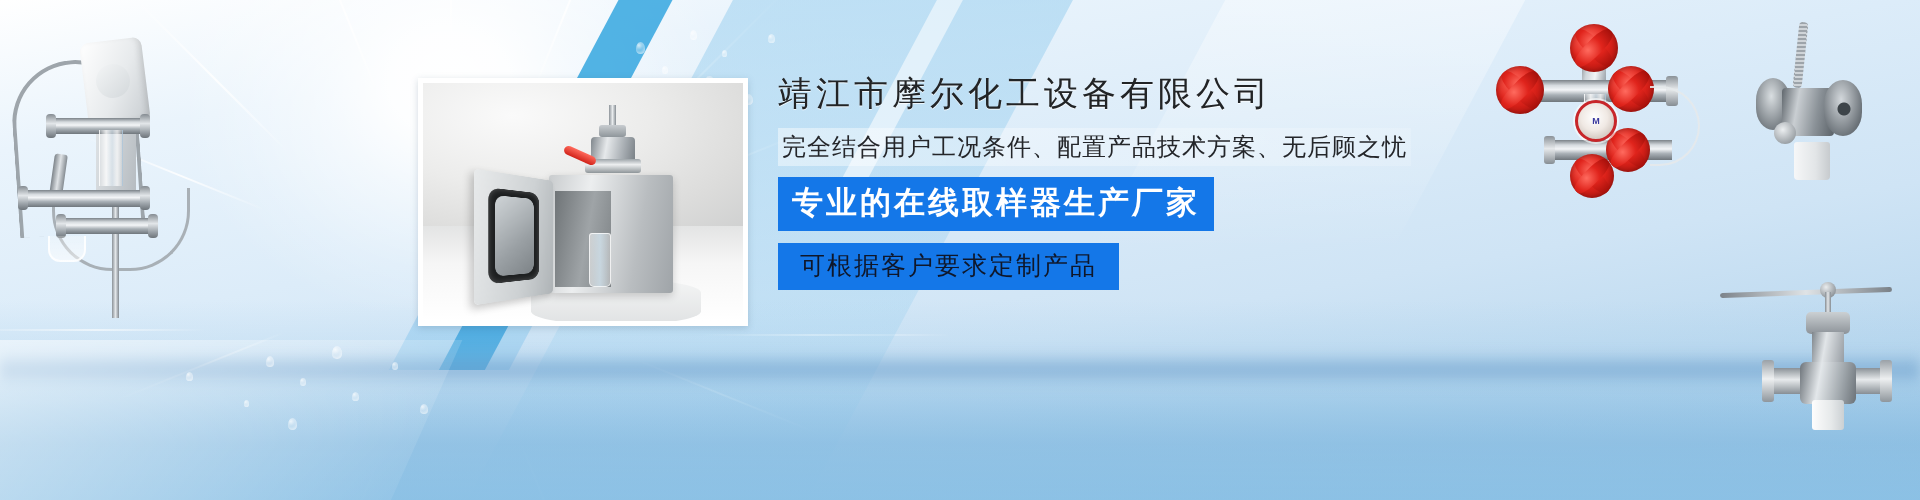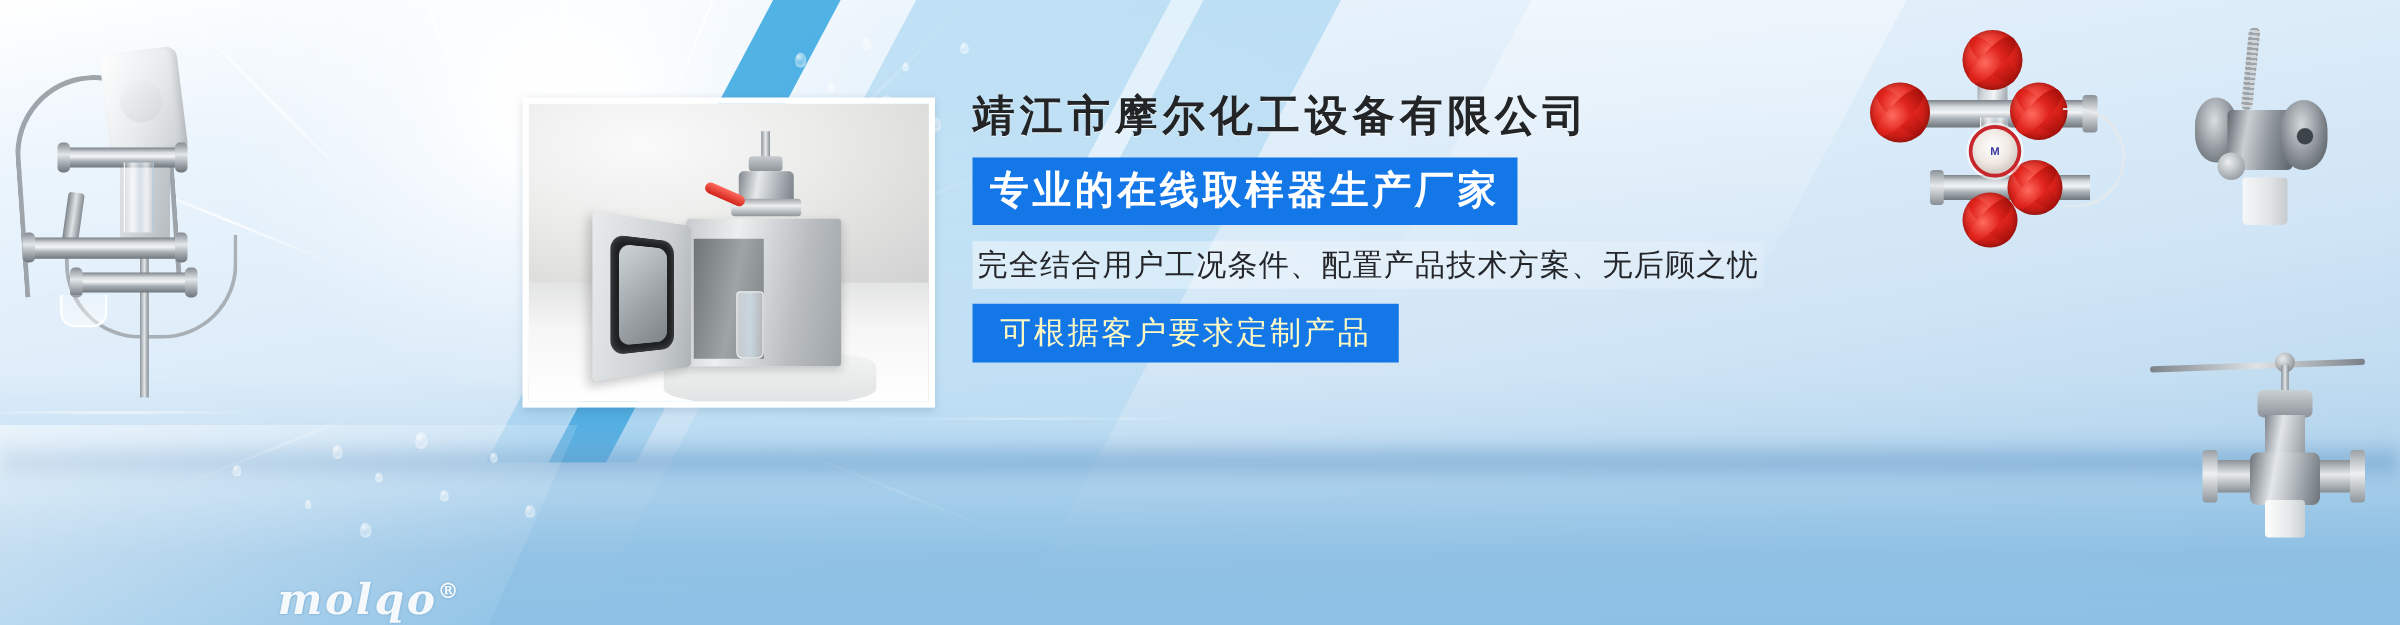--- a/index.html
+++ b/index.html
@@ -204,39 +204,39 @@
   #gateValve .pr{left:78px;}
   #gateValve .fl{position:absolute;top:98px;width:12px;height:42px;border-radius:3px;
     background:linear-gradient(180deg,#9aa1a7,#eef0f1 45%,#8f969c);}
   #gateValve .white{position:absolute;left:40px;top:138px;width:32px;height:30px;border-radius:3px;
     background:linear-gradient(90deg,#fdfdfd,#e6e9ea 60%,#cbd0d3);}
 
   
   #textBlock{position:absolute;left:778px;top:72px;width:640px;}
   #companyName{
     font-family:"DejaVu Serif", serif;
-    font-size:34px;font-weight:bold;color:#222426;letter-spacing:4px;
+    font-size:34px;font-weight:normal;color:#222426;letter-spacing:4px;
     line-height:1.25;white-space:nowrap;
     text-shadow:0 1px 0 rgba(255,255,255,.7);
   }
   #tagline{
     display:inline-block;margin-top:11px;
     background:#1477e8;color:#ffffff;
     font-size:31px;font-weight:bold;letter-spacing:3px;
     padding:5px 14px 7px 14px;white-space:nowrap;
   }
   #subline{
     margin-top:13px;
     font-size:24px;color:#24262a;letter-spacing:1px;white-space:nowrap;
     background:linear-gradient(90deg,rgba(255,255,255,.45),rgba(255,255,255,.15));
     display:inline-block;padding:3px 4px;
   }
   #custombar{
     display:inline-block;margin-top:12px;
-    background:#1477e8;color:#fef9c3;
+    background:#1477e8;color:#0f172a;
     font-size:25px;letter-spacing:2px;
     padding:6px 22px 8px 22px;white-space:nowrap;
   }
   #engtext{
     margin-top:14px;width:400px;
     font-family:"DejaVu Serif", serif;
     font-size:8px;line-height:1.85;letter-spacing:.35px;
     color:#4a5b6e;word-break:break-all;
   }
 
@@ -397,22 +397,19 @@
     <div class="port pl"></div>
     <div class="port pr"></div>
     <div class="body"></div>
     <div class="fl" style="left:-10px;"></div>
     <div class="fl" style="left:108px;"></div>
     <div class="white"></div>
   </div>
 
   <div id="textBlock">
     <div id="companyName">靖江市摩尔化工设备有限公司</div>
+    <div><span id="subline">完全结合用户工况条件、配置产品技术方案、无后顾之忧</span></div>
     <div><span id="tagline">专业的在线取样器生产厂家</span></div>
-    <div><span id="subline">完全结合用户工况条件、配置产品技术方案、无后顾之忧</span></div>
     <div><span id="custombar">可根据客户要求定制产品</span></div>
   </div>
 
-  <div id="watermark">
-    <span>molqo</span><span class="reg">®</span>
-  </div>
 
 </div>
 
 </body></html>

